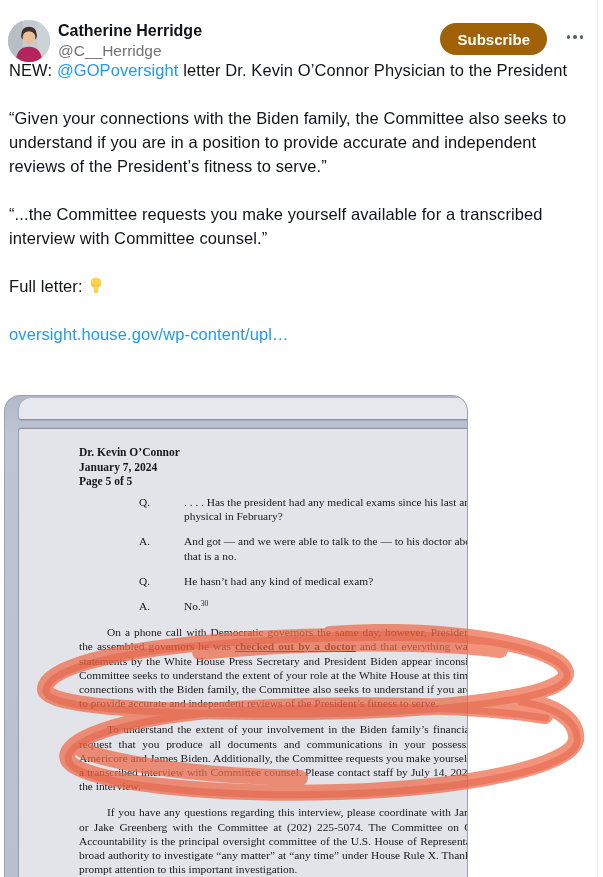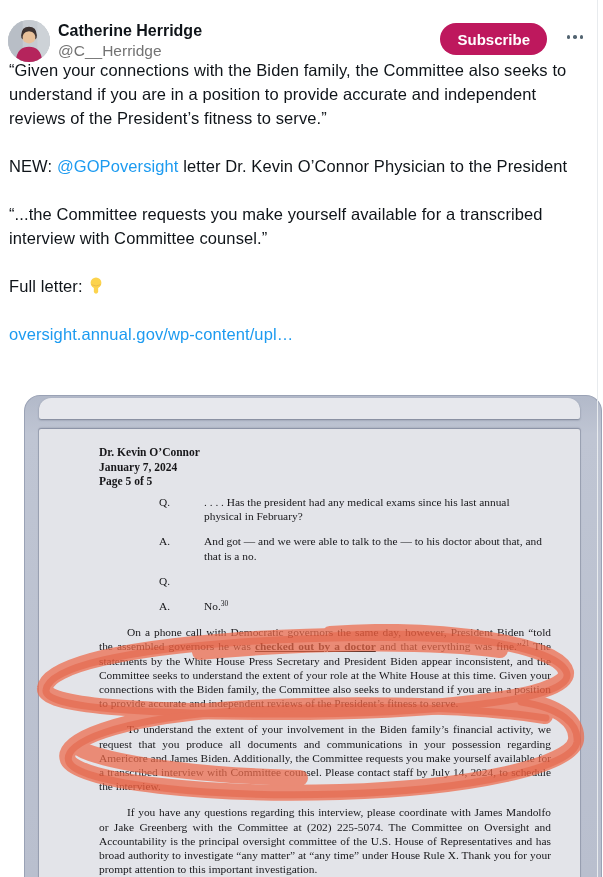--- a/index.html
+++ b/index.html
@@ -11,36 +11,36 @@
 
   
   .tweet-header { position:absolute; top:20px; left:8px; right:14px; height:44px; }
   .avatar { position:absolute; left:0; top:0; width:42px; height:42px; border-radius:50%;
             overflow:hidden; background:#c7ccd1; cursor:pointer; }
   .avatar svg { display:block; width:100%; height:100%; }
   .names { position:absolute; left:50px; top:1px; line-height:20px; }
   .display-name { font-size:16px; font-weight:700; color:#0f1419; cursor:pointer; }
   .handle { font-size:15.5px; color:#737373; }
   .subscribe-btn { position:absolute; right:42px; top:3px; height:32px; padding:0 17px;
-                   background:#be185d; color:#fff; font-size:15px; font-weight:700;
+                   background:#a16207; color:#fff; font-size:15px; font-weight:700;
                    border:none; border-radius:16px; cursor:pointer;
                    font-family:"Liberation Sans", sans-serif; }
   .more-btn { position:absolute; right:2px; top:11px; display:flex; gap:3px; cursor:pointer;
               padding:4px; }
   .more-btn i { width:3.5px; height:3.5px; border-radius:50%; background:#536471; display:block; }
 
   
   .tweet-body { position:absolute; top:58px; left:9px; width:566px;
                 font-size:16.5px; line-height:24px; color:#0f1419; letter-spacing:.1px; }
   .tweet-body p { margin:0 0 24px 0; }
   a.link { color:#1d9bf0; text-decoration:none; cursor:pointer; }
   .emoji-down { display:inline-block; width:18px; height:18px; vertical-align:-3px; }
 
   
-  .media-card { position:absolute; top:395px; left:24px; width:578px; height:482px;
+  .media-card { position:absolute; top:395px; left:4px; width:464px; height:482px;
                 background:linear-gradient(180deg,#b2b9c9 0%, #bfc5d3 8%, #b9bfce 100%);
                 border:1px solid #9aa2b5; border-bottom:none;
                 border-radius:16px 16px 0 0; overflow:hidden; cursor:pointer; }
   .page-fragment { position:absolute; top:2px; left:14px; width:541px; height:21px;
                    background:#e7e8ed; border-radius:12px 12px 2px 2px;
                    box-shadow:0 1px 2px rgba(70,78,100,.55); }
   .letter-page { position:absolute; top:33px; left:14px; width:541px; height:460px;
                  background:#e3e4e9; border-radius:2px;
                  box-shadow:0 0 0 1px rgba(130,138,158,.5), 0 -1px 2px rgba(70,78,100,.4);
                  font-family:"Liberation Serif", serif; color:#17171a; }
@@ -83,29 +83,29 @@
     </div>
     <button class="subscribe-btn">Subscribe</button>
     <div class="more-btn">
       <i></i>
         <i></i>
         <i></i>
     </div>
   </div>
 
   <div class="tweet-body">
+    <p><span>NEW: </span><a class="link">@GOPoversight</a><span> letter Dr. Kevin O’Connor Physician to the President</span></p>
     <p>“Given your connections with the Biden family, the Committee also seeks to understand if you are in a position to provide accurate and independent reviews of the President’s fitness to serve.”</p>
-    <p><span>NEW: </span><a class="link">@GOPoversight</a><span> letter Dr. Kevin O’Connor Physician to the President</span></p>
     <p>“...the Committee requests you make yourself available for a transcribed interview with Committee counsel.”</p>
     <p><span>Full letter: </span><svg class="emoji-down" viewBox="0 0 20 20">
           <circle cx="10" cy="6.6" r="6" fill="#fcd34d"></circle>
           <rect x="7.6" y="7" width="4.8" height="11.6" rx="2.4" fill="#fcd34d"></rect>
           <path d="M5 8.5 q5 3 10 0" stroke="#eab94a" stroke-width="1" fill="none"></path>
         </svg></p>
-    <p><a class="link">oversight.annual.gov/wp-content/upl…</a></p>
+    <p><a class="link">oversight.house.gov/wp-content/upl…</a></p>
   </div>
 
   <div class="media-card">
     <div class="page-fragment"></div>
     <div class="letter-page">
       <div class="letter-head">
         <div>Dr. Kevin O’Connor</div>
         <div>January 7, 2024</div>
         <div>Page 5 of 5</div>
       </div>
@@ -114,20 +114,21 @@
           <div class="qa-row">
             <span class="qa-label">Q.</span>
             <span class="qa-text">. . . . Has the president had any medical exams since his last annual physical in February?</span>
           </div>
           <div class="qa-row">
             <span class="qa-label">A.</span>
             <span class="qa-text">And got — and we were able to talk to the — to his doctor about that, and that is a no.</span>
           </div>
           <div class="qa-row">
             <span class="qa-label">Q.</span>
+            <span class="qa-text">He hasn’t had any kind of medical exam?</span>
           </div>
           <div class="qa-row">
             <span class="qa-label">A.</span>
             <span class="qa-text"><span>No.</span><sup>30</sup></span>
           </div>
         </div>
         <p class="para"><span>On a phone call with Democratic governors the same day, however, President Biden “told the assembled governors he was </span><span class="bold-underline">checked out by a doctor</span><span> and that everything was fine.”</span><sup>21</sup><span> The statements by the White House Press Secretary and President Biden appear inconsistent, and the Committee seeks to understand the extent of your role at the White House at this time. Given your connections with the Biden family, the Committee also seeks to understand if you are in a position to provide accurate and independent reviews of the President’s fitness to serve.</span></p>
         <p class="para">To understand the extent of your involvement in the Biden family’s financial activity, we request that you produce all documents and communications in your possession regarding Americore and James Biden.  Additionally, the Committee requests you make yourself available for a transcribed interview with Committee counsel.  Please contact staff by July 14, 2024, to schedule the interview.</p>
         <p class="para">If you have any questions regarding this interview, please coordinate with James Mandolfo or Jake Greenberg with the Committee at (202) 225-5074.  The Committee on Oversight and Accountability is the principal oversight committee of the U.S. House of Representatives and has broad authority to investigate “any matter” at “any time” under House Rule X.  Thank you for your prompt attention to this important investigation.</p>
         <div class="closing">Sincerely,</div>

